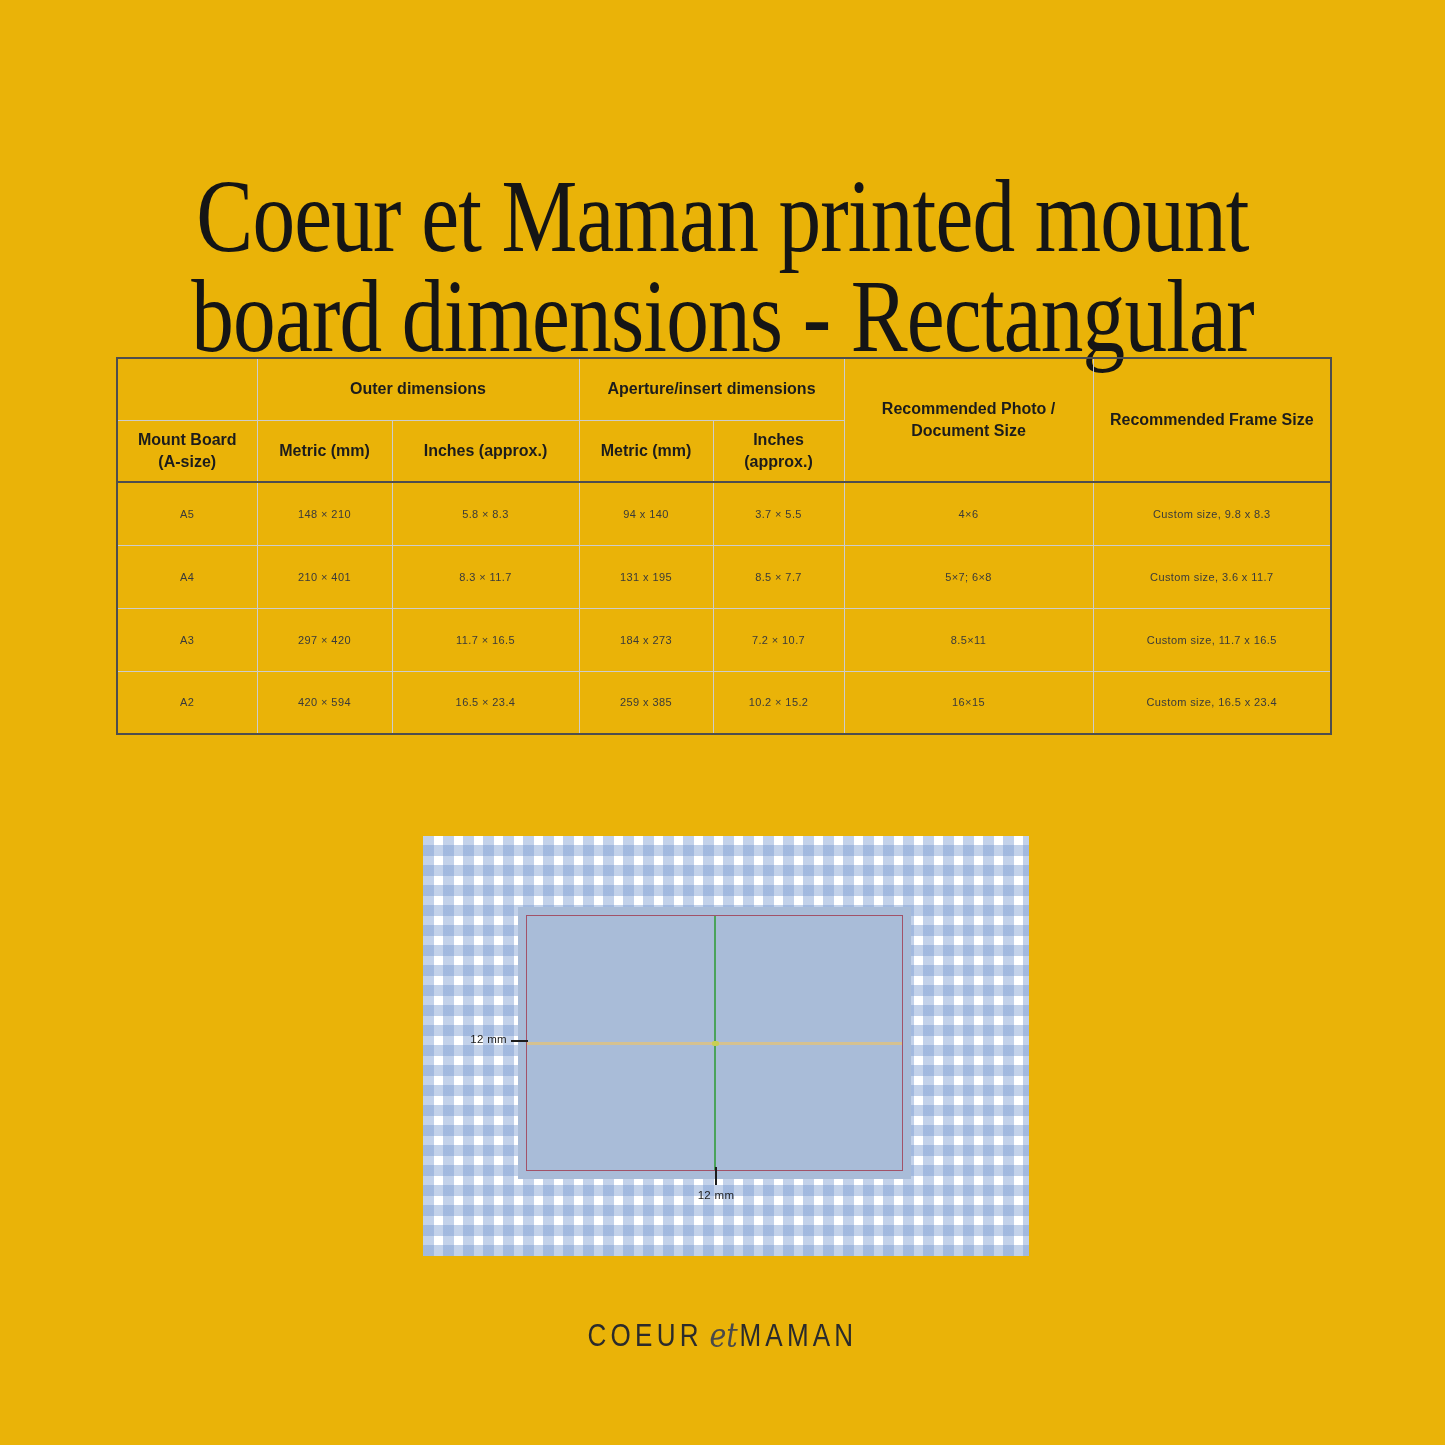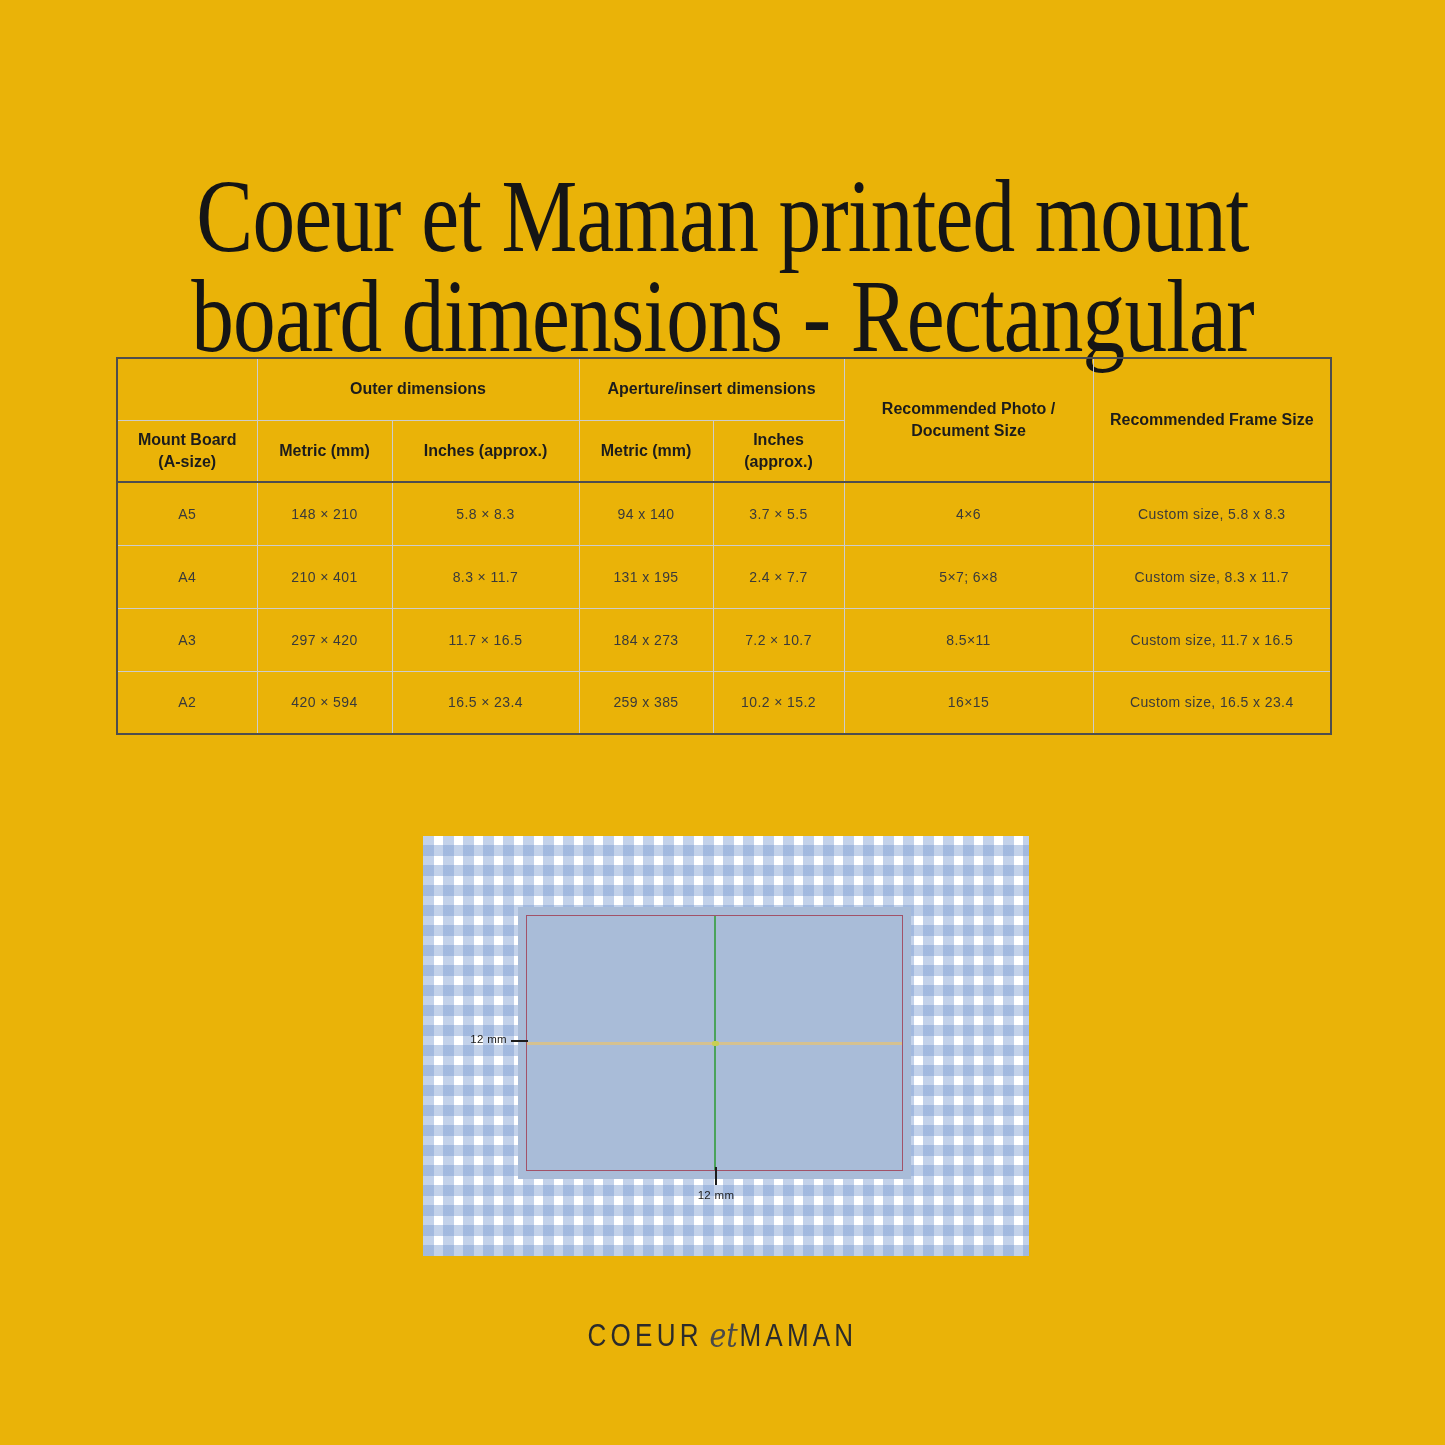--- a/index.html
+++ b/index.html
@@ -54,21 +54,21 @@
   .dim-table thead tr.sub-row th { border-bottom: 2px solid #4e4e4e; }
   .dim-table thead th {
     height: 62px;
     font-size: 16px;
     font-weight: 700;
     color: #1c1c1c;
     line-height: 1.35;
   }
   .dim-table tbody td {
     height: 63px;
-    font-size: 14px;
+    font-size: 11px;
     font-weight: 400;
     color: #3a3a3a;
     letter-spacing: 0.4px;
   }
 
   
   .diagram {
     position: absolute;
     left: 423px;
     top: 836px;
@@ -222,30 +222,30 @@
       </tr>
     </thead>
     <tbody>
       <tr>
         <td>A5</td>
         <td>148 × 210</td>
         <td>5.8 × 8.3</td>
         <td>94 x 140</td>
         <td>3.7 × 5.5</td>
         <td>4×6</td>
-        <td>Custom size, 5.8 x 8.3</td>
+        <td>Custom size, 9.8 x 8.3</td>
       </tr>
       <tr>
         <td>A4</td>
         <td>210 × 401</td>
         <td>8.3 × 11.7</td>
         <td>131 x 195</td>
-        <td>2.4 × 7.7</td>
+        <td>8.5 × 7.7</td>
         <td>5×7; 6×8</td>
-        <td>Custom size, 8.3 x 11.7</td>
+        <td>Custom size, 3.6 x 11.7</td>
       </tr>
       <tr>
         <td>A3</td>
         <td>297 × 420</td>
         <td>11.7 × 16.5</td>
         <td>184 x 273</td>
         <td>7.2 × 10.7</td>
         <td>8.5×11</td>
         <td>Custom size, 11.7 x 16.5</td>
       </tr>

